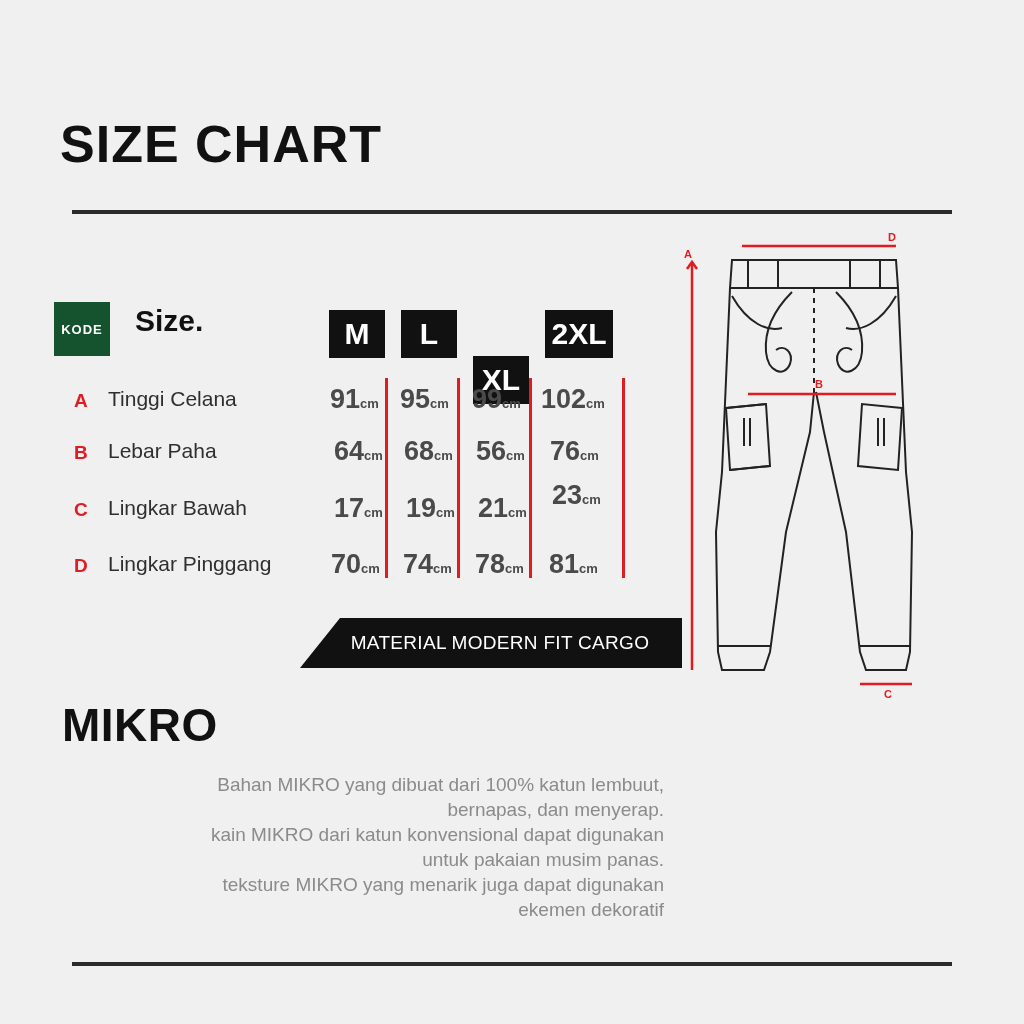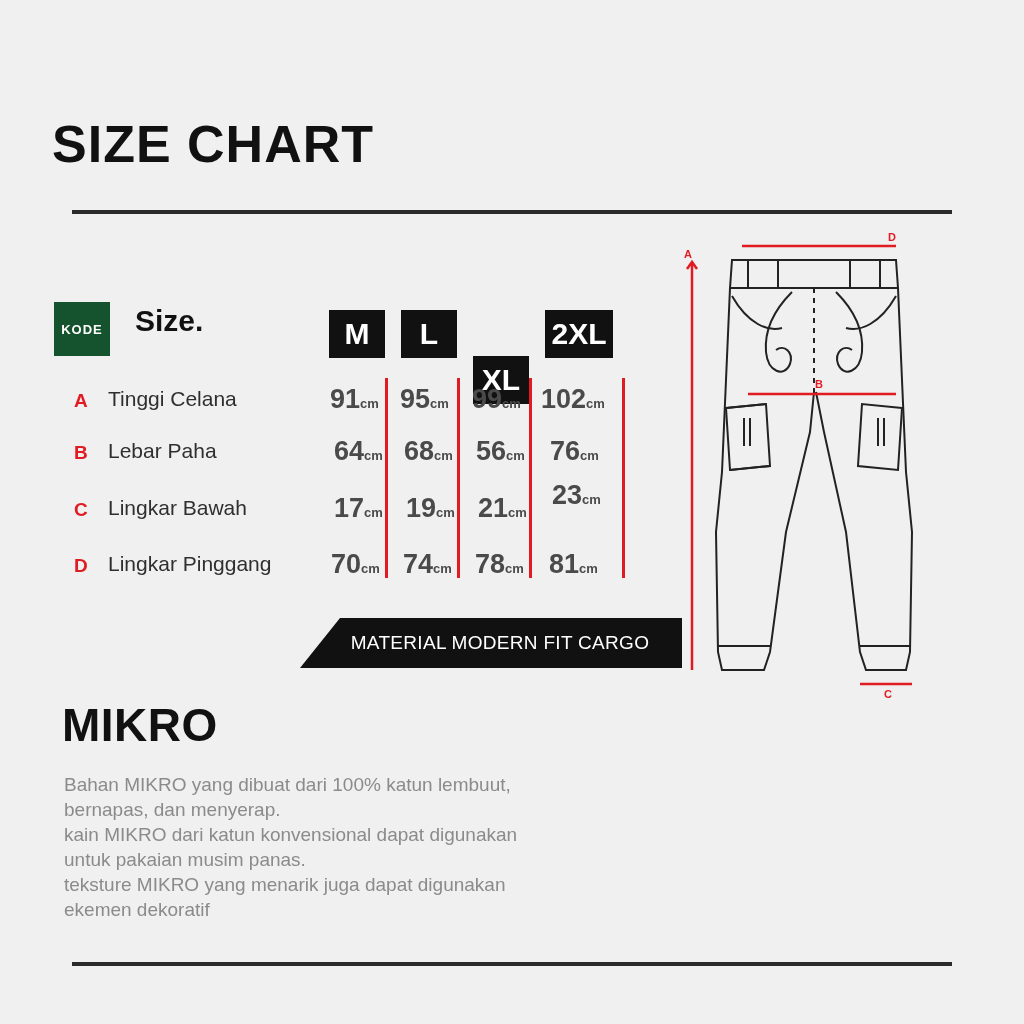--- a/index.html
+++ b/index.html
@@ -22,21 +22,21 @@
   
   .title-row {
     position: absolute;
     left: 52px;
     top: 118px;
     width: 920px;
     height: 70px;
   }
   .main-title {
     position: absolute;
-    left: 0;
+    left: 8px;
     top: 0;
     font-size: 52px;
     font-weight: bold;
     letter-spacing: 1px;
     color: #111;
     line-height: 1;
   }
   .sub-title {
     position: absolute;
     right: 0;
@@ -184,20 +184,21 @@
   }
   .mat-desc {
     position: absolute;
     left: 64px;
     top: 772px;
     width: 600px;
     font-size: 19px;
     line-height: 25px;
     color: #8b8b8b;
     white-space: pre-line;
+    text-align: right;
   }
 
   
   .illus {
     position: absolute;
     left: 660px;
     top: 232px;
     width: 345px;
     height: 470px;
   }

